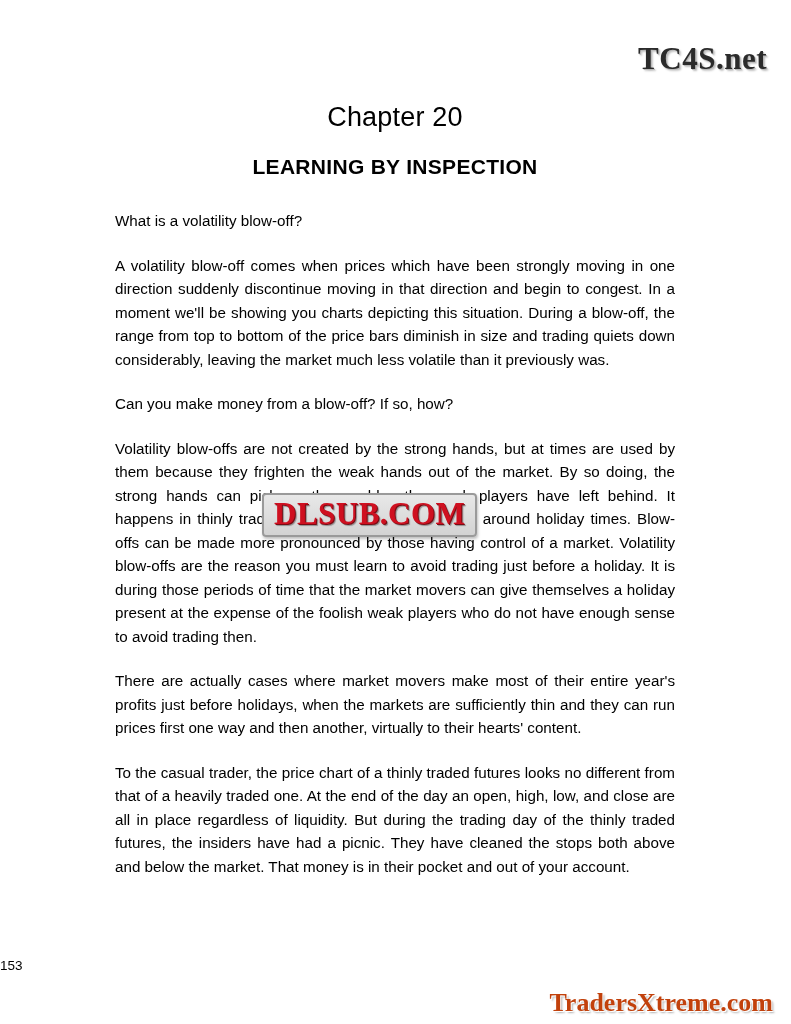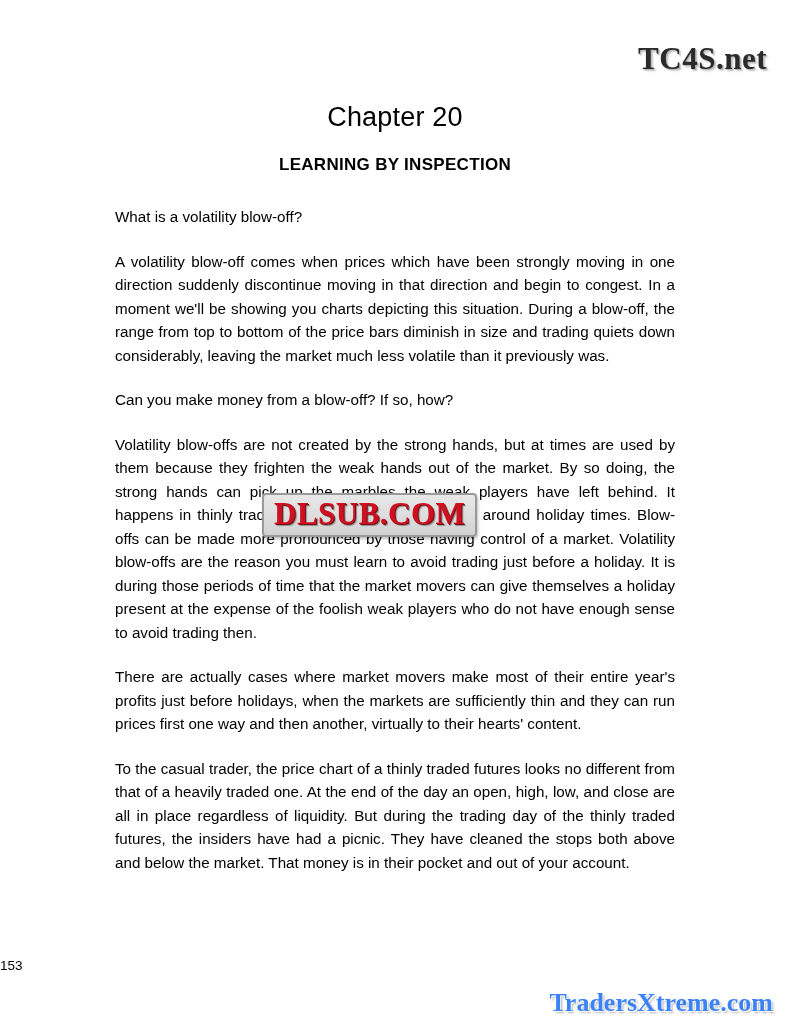--- a/index.html
+++ b/index.html
@@ -46,21 +46,21 @@
 
   .chapter-title {
     font-size: 27px;
     font-weight: normal;
     text-align: center;
     margin: 0 0 22px 0;
     letter-spacing: 0.2px;
   }
 
   .chapter-subtitle {
-    font-size: 17px;
+    font-size: 21px;
     font-weight: bold;
     text-align: center;
     margin: 0 0 30px 0;
     letter-spacing: 0.3px;
   }
 
   p.body-text {
     font-size: 15.2px;
     line-height: 23.5px;
     text-align: justify;
@@ -98,21 +98,21 @@
   }
 
   
   .brand-bottom {
     position: absolute;
     bottom: 6px;
     right: 18px;
     font-family: "Liberation Serif", serif;
     font-weight: bold;
     font-size: 26px;
-    color: #3b82f6;
+    color: #c2410c;
     text-shadow: 1px 1px 0 #ffffff, 2px 2px 2px rgba(0,0,0,0.3);
     white-space: nowrap;
   }
 </style>
 </head>
 <body>
 
 <div class="page">
 
   <div class="brand-top">TC4S.net</div>

